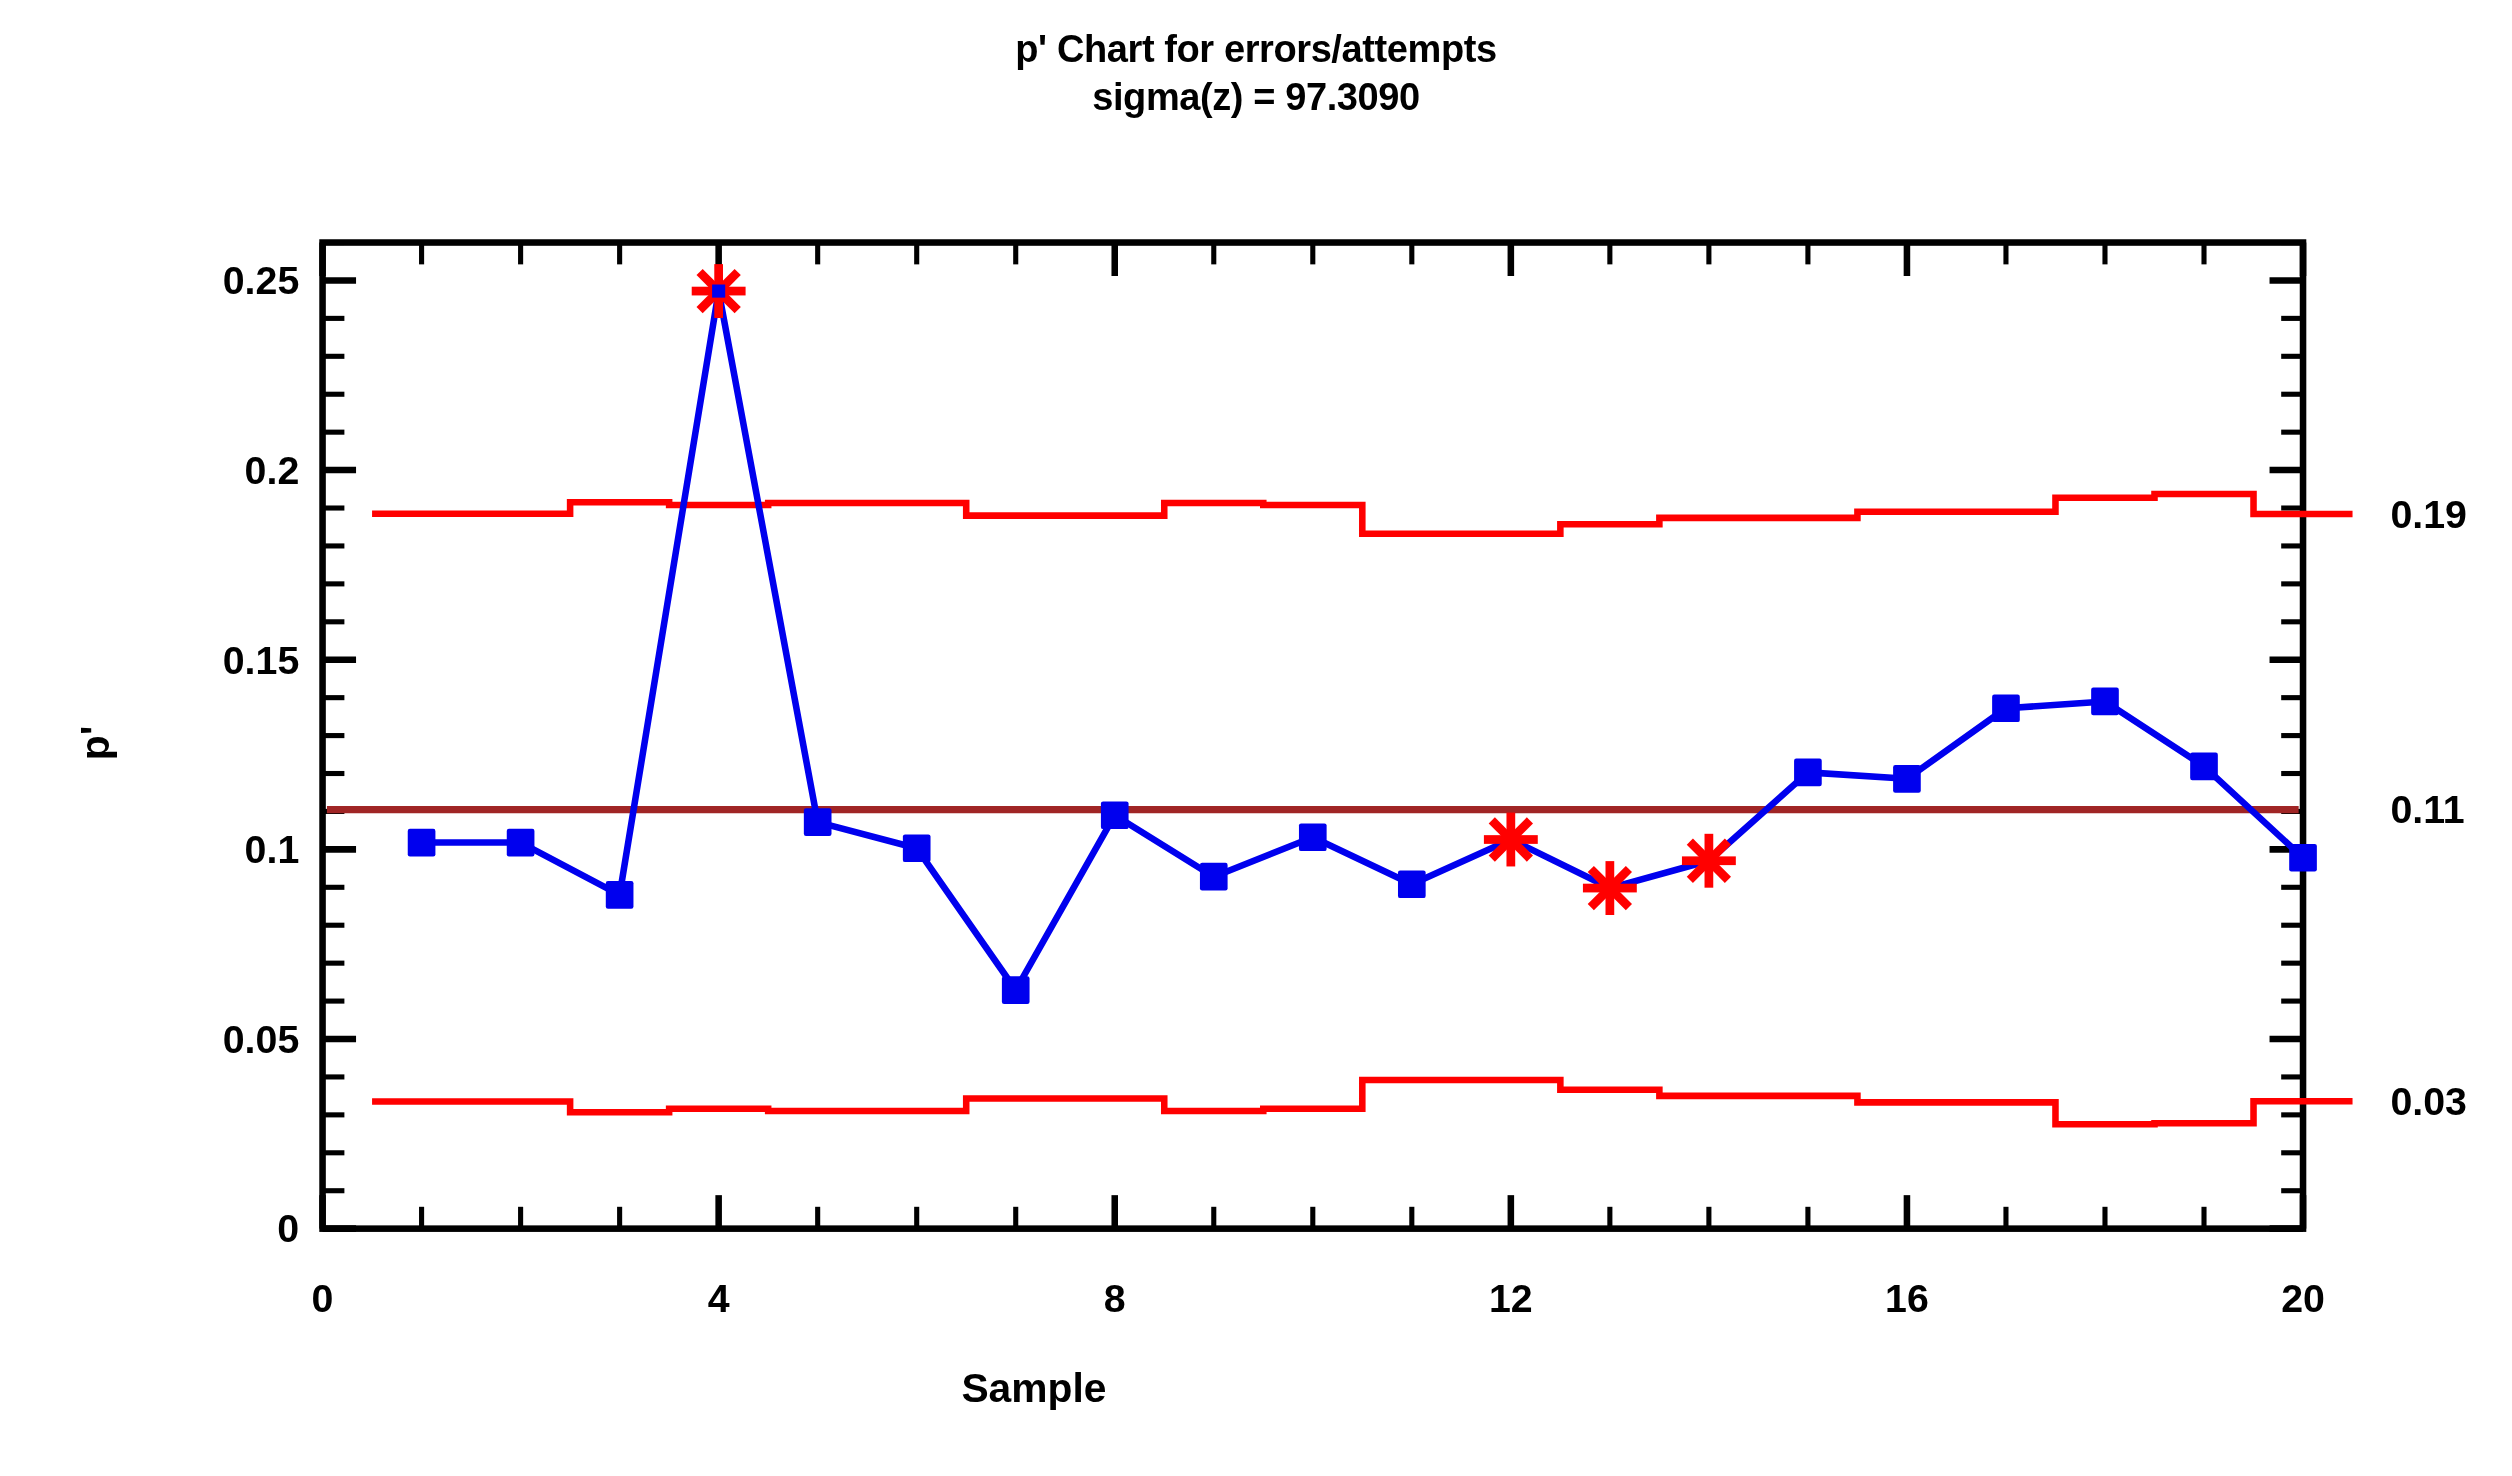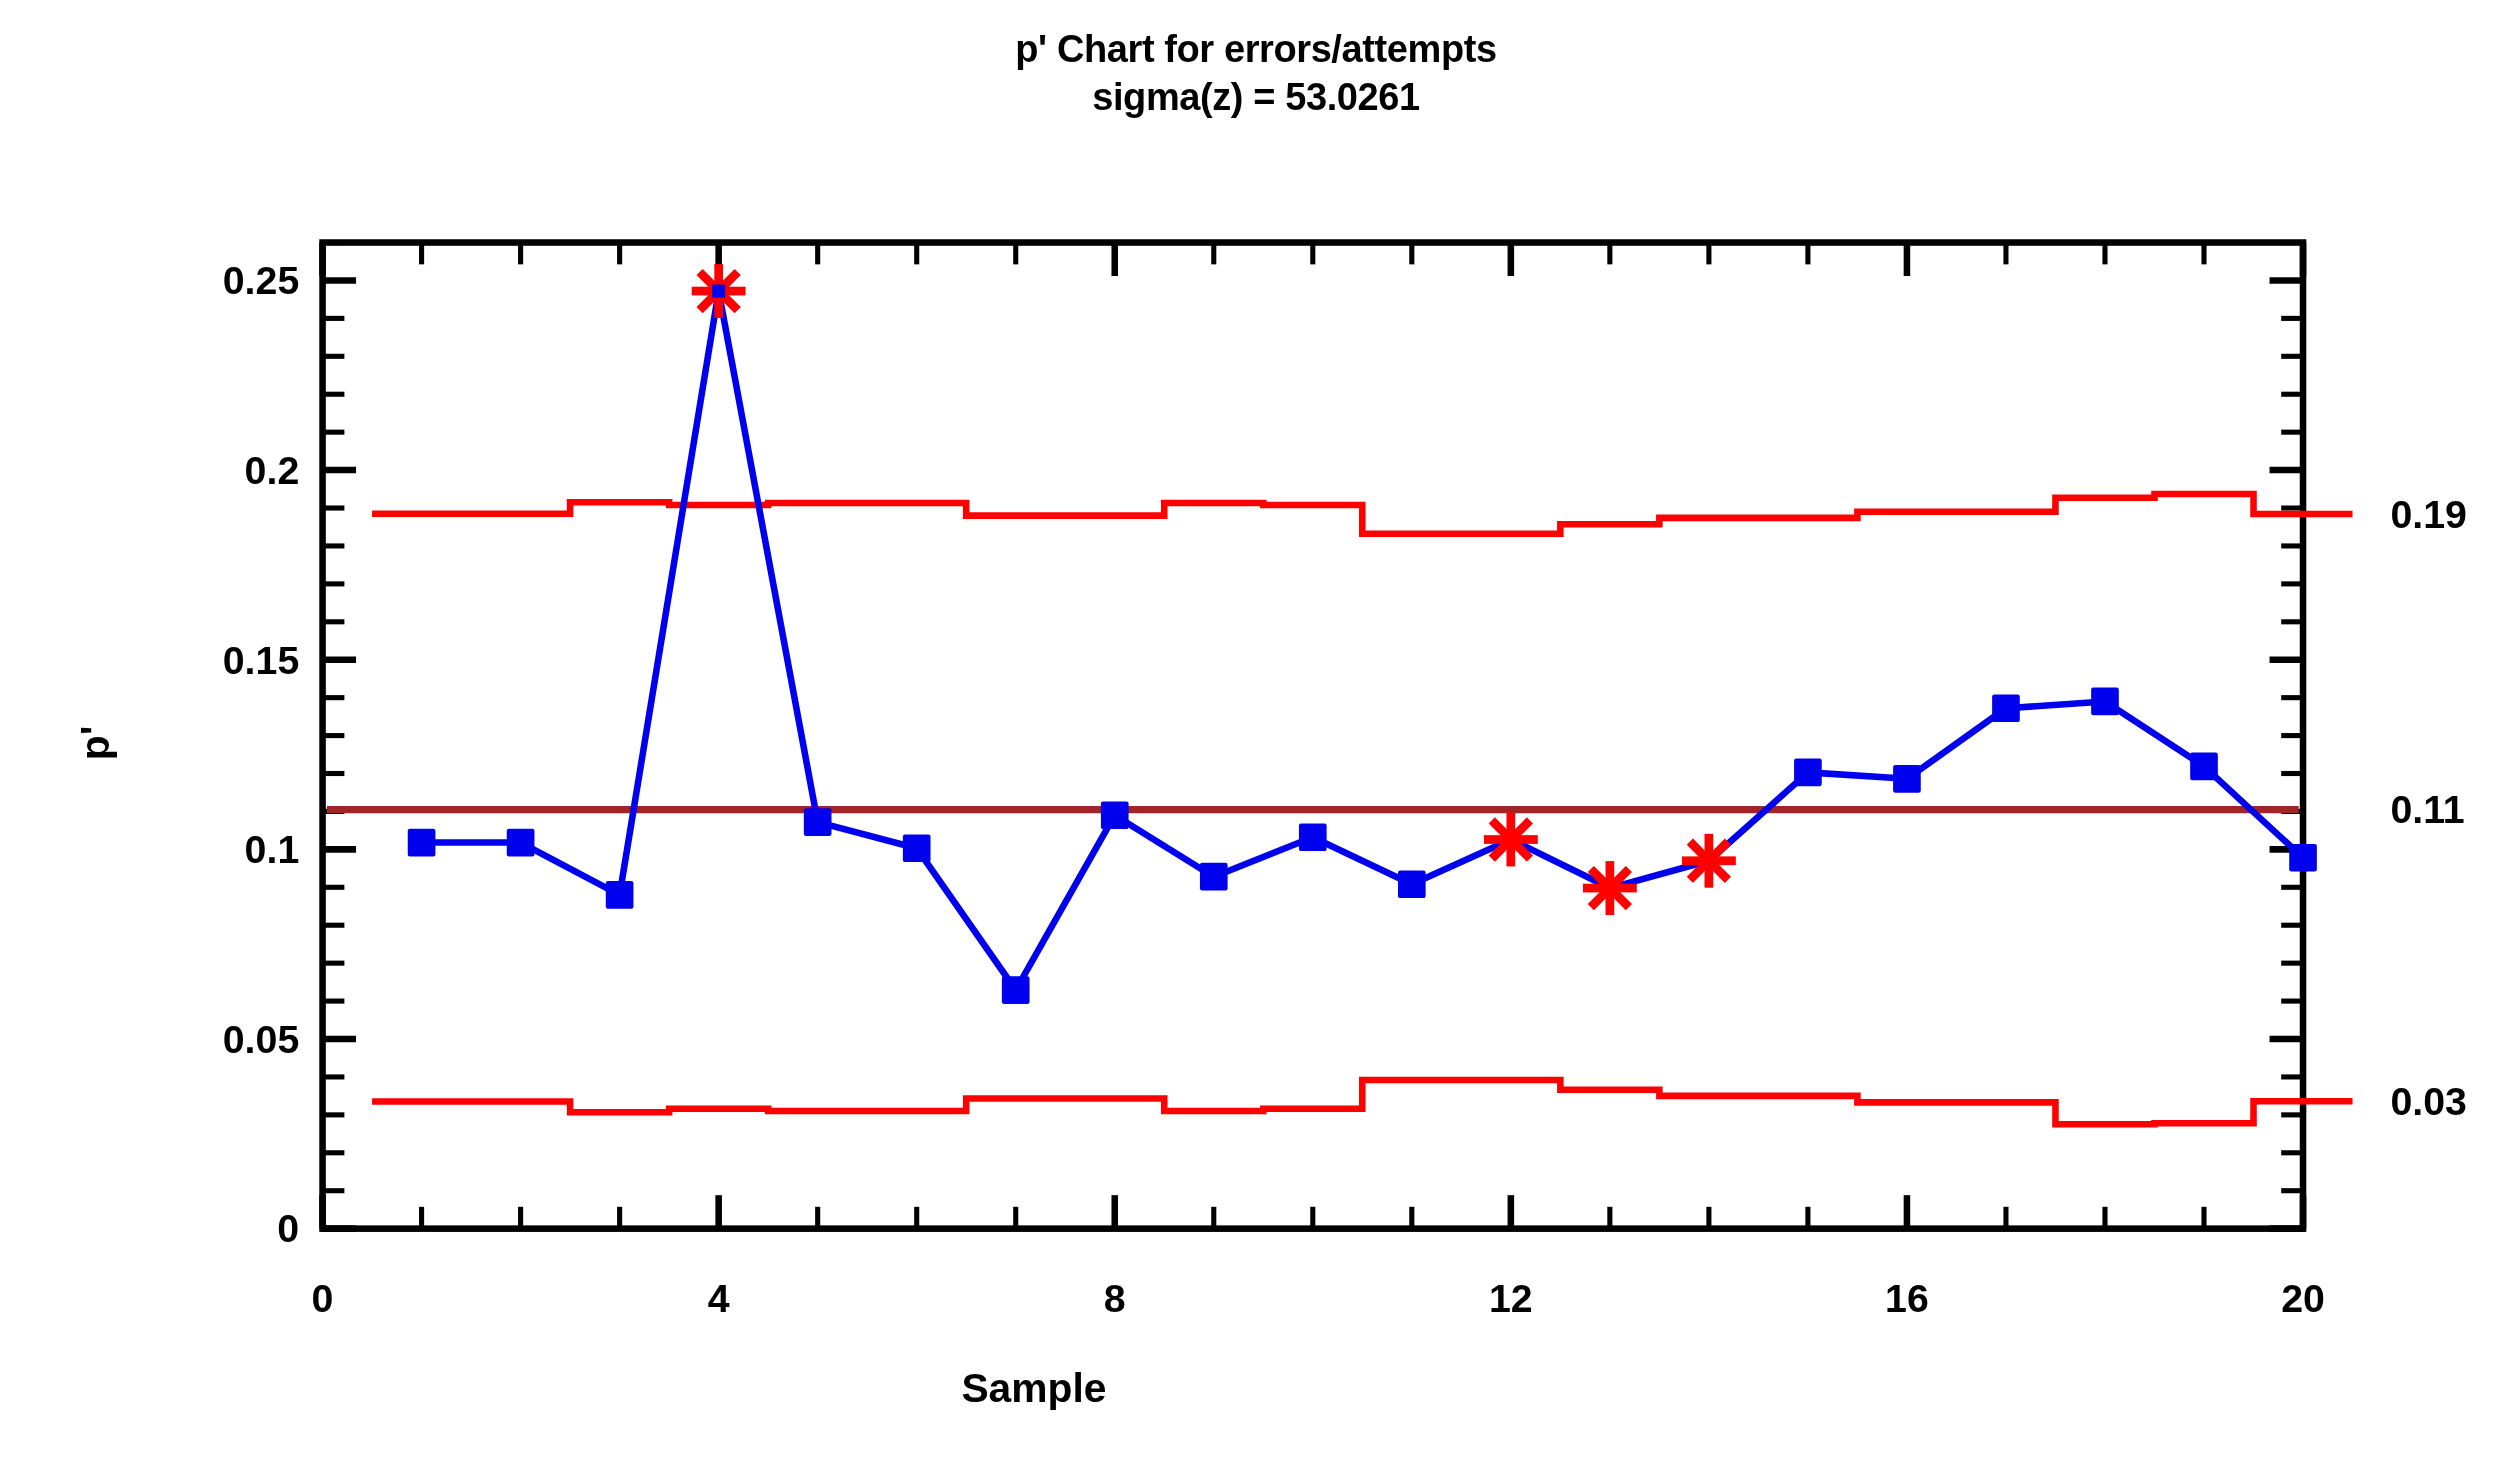--- a/index.html
+++ b/index.html
@@ -62,21 +62,21 @@
     fill: #000000;
   }
 </style>
 </head>
 <body>
 
 <div id="chart-root">
 
   <div class="title-block">
     <div class="title-line">p' Chart for errors/attempts</div>
-    <div class="title-line">sigma(z) = 53.0261</div>
+    <div class="title-line">sigma(z) = 97.3090</div>
   </div>
 
   <svg id="plot" viewBox="0 0 3450 2028" preserveAspectRatio="none">
 
     <g id="y-tick-labels">
         <text x="411" y="1706" text-anchor="end" class="axis-num">0</text>
         <text x="411" y="1445.6153846153845" text-anchor="end" class="axis-num">0.05</text>
         <text x="411" y="1185.230769230769" text-anchor="end" class="axis-num">0.1</text>
         <text x="411" y="924.8461538461539" text-anchor="end" class="axis-num">0.15</text>
         <text x="411" y="664.4615384615383" text-anchor="end" class="axis-num">0.2</text>

